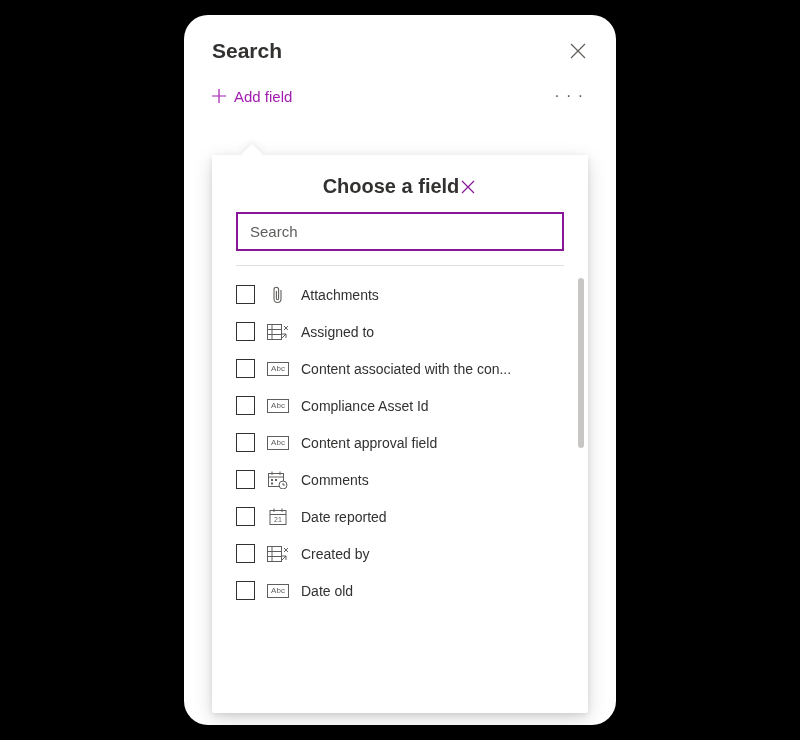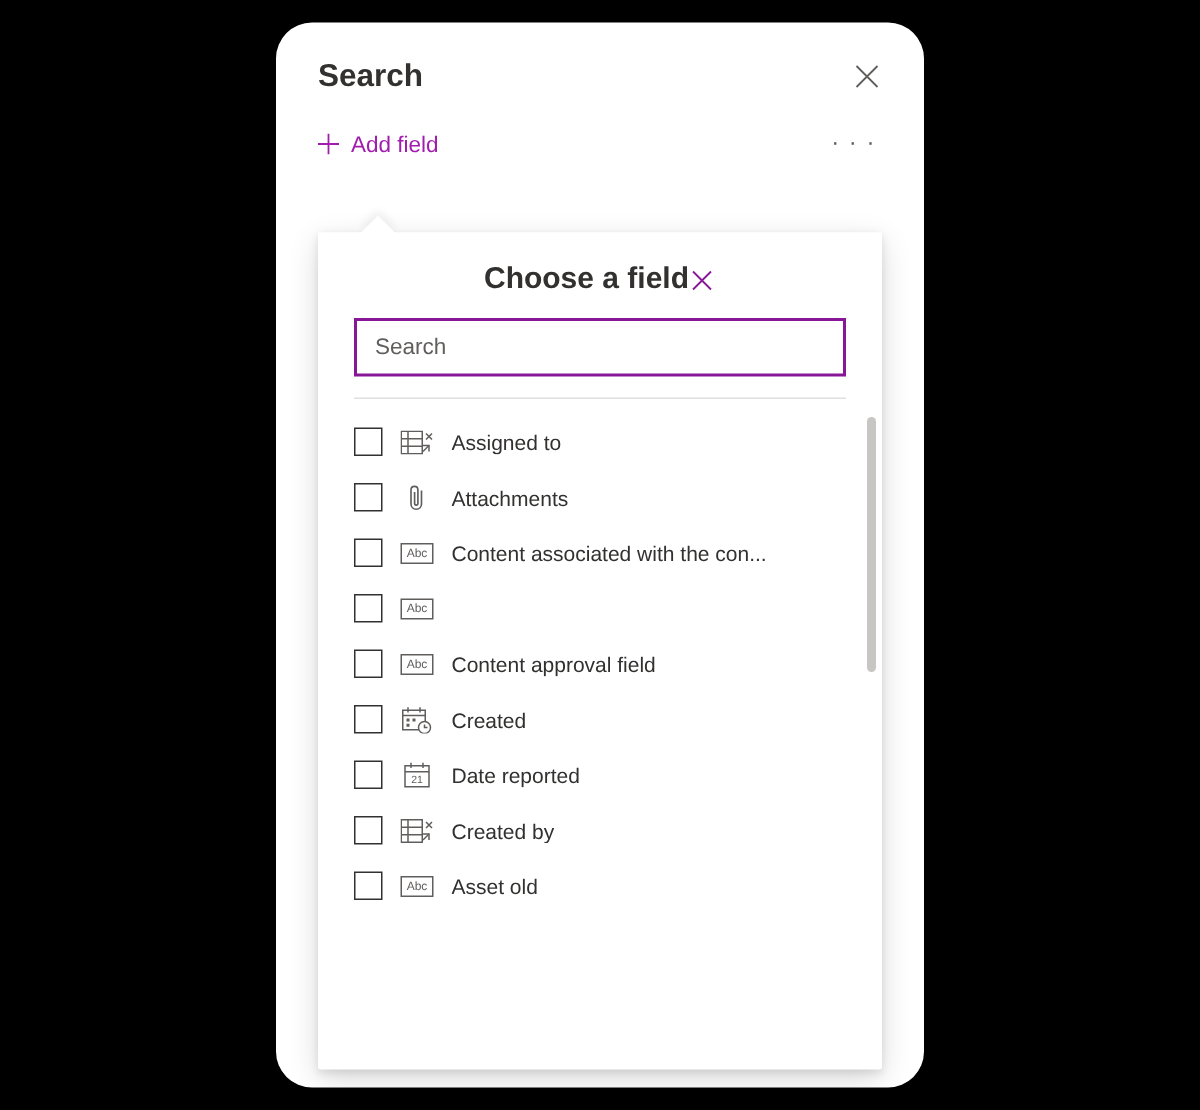--- a/index.html
+++ b/index.html
@@ -235,56 +235,57 @@
       <input class="search-input" type="text" placeholder="Search" style="">
     </div>
 
     <hr class="divider">
 
     <div class="field-list">
 
       <div class="field-row">
         <div class="checkbox"></div>
         <div class="type-icon">
+          <svg width="16" height="18" viewBox="0 0 16 18">
+              <path d="M11 4 L11 13 C11 15 9.5 16.5 7.5 16.5 C5.5 16.5 4 15 4 13 L4 3.5 C4 2.2 5 1.2 6.3 1.2 C7.6 1.2 8.6 2.2 8.6 3.5 L8.6 12.5 C8.6 13.2 8.1 13.7 7.5 13.7 C6.9 13.7 6.4 13.2 6.4 12.5 L6.4 5" fill="none" stroke="currentColor" stroke-width="1.1"></path>
+            </svg>
+        </div>
+        <div class="field-label">Attachments</div>
+      </div>
+
+      <div class="field-row">
+        <div class="checkbox"></div>
+        <div class="type-icon">
           <svg width="22" height="16" viewBox="0 0 22 16">
               <rect x="0.5" y="0.5" width="14" height="15" fill="none" stroke="currentColor" stroke-width="1"></rect>
               <line x1="0.5" y1="5.5" x2="14.5" y2="5.5" stroke="currentColor" stroke-width="1"></line>
               <line x1="0.5" y1="10.5" x2="14.5" y2="10.5" stroke="currentColor" stroke-width="1"></line>
               <line x1="5" y1="0.5" x2="5" y2="15.5" stroke="currentColor" stroke-width="1"></line>
               <path d="M17 2 L21 6 M17 6 L21 2" stroke="currentColor" stroke-width="1" fill="none"></path>
               <path d="M15 10 L19 10 L19 14" stroke="currentColor" stroke-width="1" fill="none"></path>
               <path d="M19 10 L15 14" stroke="currentColor" stroke-width="1" fill="none"></path>
             </svg>
         </div>
         <div class="field-label">Assigned to</div>
       </div>
 
       <div class="field-row">
         <div class="checkbox"></div>
         <div class="type-icon">
-          <svg width="16" height="18" viewBox="0 0 16 18">
-              <path d="M11 4 L11 13 C11 15 9.5 16.5 7.5 16.5 C5.5 16.5 4 15 4 13 L4 3.5 C4 2.2 5 1.2 6.3 1.2 C7.6 1.2 8.6 2.2 8.6 3.5 L8.6 12.5 C8.6 13.2 8.1 13.7 7.5 13.7 C6.9 13.7 6.4 13.2 6.4 12.5 L6.4 5" fill="none" stroke="currentColor" stroke-width="1.1"></path>
-            </svg>
-        </div>
-        <div class="field-label">Attachments</div>
-      </div>
-
-      <div class="field-row">
-        <div class="checkbox"></div>
-        <div class="type-icon">
           <span class="abc-icon">Abc</span>
         </div>
         <div class="field-label">Content associated with the con...</div>
       </div>
 
       <div class="field-row">
         <div class="checkbox"></div>
         <div class="type-icon">
           <span class="abc-icon">Abc</span>
         </div>
+        <div class="field-label">Compliance Asset Id</div>
       </div>
 
       <div class="field-row">
         <div class="checkbox"></div>
         <div class="type-icon">
           <span class="abc-icon">Abc</span>
         </div>
         <div class="field-label">Content approval field</div>
       </div>
 
@@ -296,21 +297,21 @@
               <line x1="0.5" y1="6" x2="15.5" y2="6" stroke="currentColor" stroke-width="1"></line>
               <line x1="4" y1="0.5" x2="4" y2="4" stroke="currentColor" stroke-width="1"></line>
               <line x1="12" y1="0.5" x2="12" y2="4" stroke="currentColor" stroke-width="1"></line>
               <rect x="3" y="8" width="2" height="2" fill="currentColor"></rect>
               <rect x="7" y="8" width="2" height="2" fill="currentColor"></rect>
               <rect x="3" y="11.5" width="2" height="2" fill="currentColor"></rect>
               <circle cx="15" cy="14" r="4" fill="#fff" stroke="currentColor" stroke-width="1"></circle>
               <path d="M15 12 L15 14 L17 14" stroke="currentColor" stroke-width="1" fill="none"></path>
             </svg>
         </div>
-        <div class="field-label">Created</div>
+        <div class="field-label">Comments</div>
       </div>
 
       <div class="field-row">
         <div class="checkbox"></div>
         <div class="type-icon">
           <svg width="18" height="18" viewBox="0 0 18 18">
               <rect x="1" y="2.5" width="16" height="14" fill="none" stroke="currentColor" stroke-width="1"></rect>
               <line x1="1" y1="6.5" x2="17" y2="6.5" stroke="currentColor" stroke-width="1"></line>
               <line x1="5" y1="0.5" x2="5" y2="4" stroke="currentColor" stroke-width="1"></line>
               <line x1="13" y1="0.5" x2="13" y2="4" stroke="currentColor" stroke-width="1"></line>
@@ -334,20 +335,20 @@
             </svg>
         </div>
         <div class="field-label">Created by</div>
       </div>
 
       <div class="field-row">
         <div class="checkbox"></div>
         <div class="type-icon">
           <span class="abc-icon">Abc</span>
         </div>
-        <div class="field-label">Asset old</div>
+        <div class="field-label">Date old</div>
       </div>
 
       <div class="scrollbar-track"></div>
     </div>
   </div>
 
 </div>
 
 </body></html>

